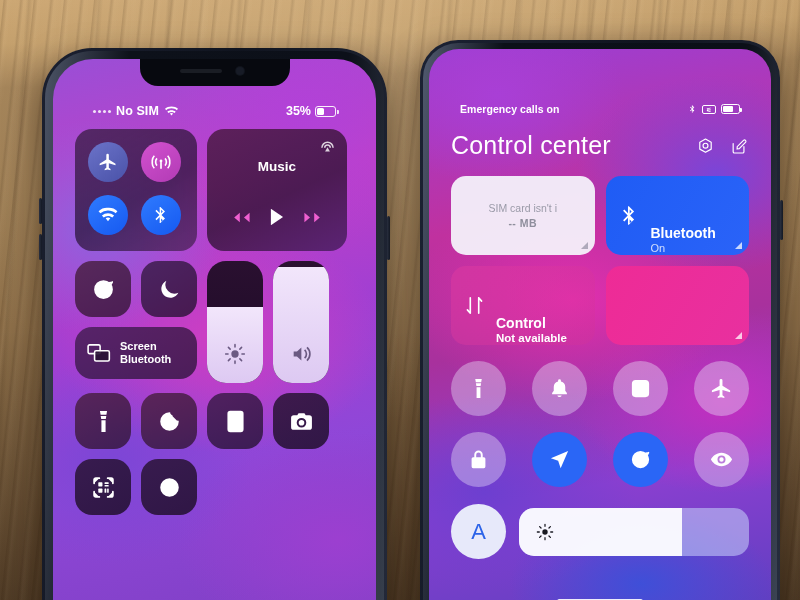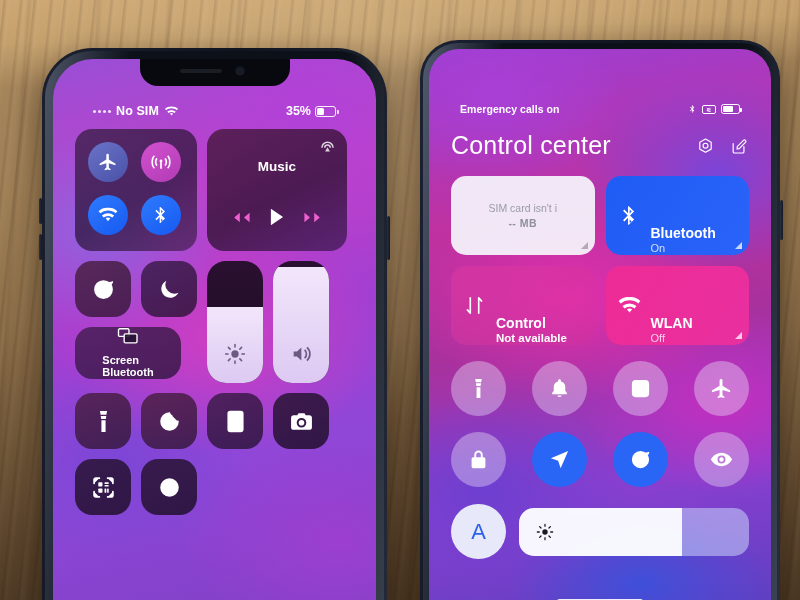--- a/index.html
+++ b/index.html
@@ -134,24 +134,23 @@
   .airplay { position:absolute; right:11px; top:10px; width:17px; height:17px; opacity:.8; }
   .airplay svg { width:17px; height:17px; fill:#fff; }
 
   .sq { width:56px; height:56px; border-radius:17px; display:flex; align-items:center; justify-content:center; }
   .sq svg { width:25px; height:25px; fill:#fff; }
   .tile-a { background:linear-gradient(150deg, rgba(74,30,64,.82), rgba(44,18,46,.76)); }
   .tile-b { background:linear-gradient(150deg, rgba(58,26,72,.82), rgba(36,16,48,.78)); }
   .tile-c { background:linear-gradient(150deg, rgba(44,20,56,.86), rgba(28,12,38,.82)); }
 
   .mirror {
-    width:106px; height:52px; display:flex; align-items:center; gap:9px; padding:0 12px;
+    width:122px; height:52px; display:flex; align-items:center; gap:9px; padding:0 12px;
     border-radius:17px;
     background:linear-gradient(150deg, rgba(66,28,80,.80), rgba(40,18,54,.76));
-    flex-direction:column;
   }
   .mirror svg { width:24px; height:24px; fill:none; stroke:#fff; stroke-width:1.7; }
   .mirror .lbl { color:#fff; font-size:11px; font-weight:700; line-height:1.15; }
 
   .slider-v { width:56px; height:122px; border-radius:19px; position:relative; overflow:hidden; background:linear-gradient(180deg,#2a1030,#1c0a26); }
   .slider-v .fill { position:absolute; left:0; right:0; bottom:0; background:linear-gradient(180deg,#f2e6fb,#ddc9f2); }
   .slider-v .ic { position:absolute; left:0; right:0; bottom:18px; display:flex; justify-content:center; }
   .slider-v .ic svg { width:22px; height:22px; fill:#6b5a82; }
 
   
@@ -498,29 +497,20 @@
             <svg viewBox="0 0 24 24" fill="none" stroke="#fff" stroke-width="1.7">
               <path d="M7.6 4v16M7.6 20l-3-3.4M16.4 20V4M16.4 4l3 3.4" stroke-linecap="round" stroke-linejoin="round"></path>
             </svg>
             <div class="tx">
               <div class="n">Control</div>
               <div class="s strong">Not available</div>
             </div>
           </div>
         </div>
         <div class="bigtile bt-pink">
-          <div class="tl">
-            <svg viewBox="0 0 24 20">
-                <path d="M12 17.4l2.8-3.4c-1.6-1.3-4-1.3-5.6 0L12 17.4zm0-6.2c2 0 3.8.7 5.2 1.9l2.1-2.5A11.3 11.3 0 0 0 12 7.9a11.3 11.3 0 0 0-7.3 2.7l2.1 2.5A8 8 0 0 1 12 11.2zm0-6.6c3.5 0 6.7 1.2 9.2 3.3l2.1-2.5A14.6 14.6 0 0 0 12 1.3 14.6 14.6 0 0 0 .7 5.4l2.1 2.5A14 14 0 0 1 12 4.6z"></path>
-              </svg>
-            <div class="tx">
-              <div class="n">WLAN</div>
-              <div class="s">Off</div>
-            </div>
-          </div>
           <div class="corner"></div>
         </div>
       </div>
 
       <div class="icon-row">
         <div class="iconbtn">
           <svg viewBox="0 0 24 24">
               <path d="M8.6 2h6.8l-.6 3.4H9.2L8.6 2zm.7 4.6h5.4l-.5 2.9H9.8l-.5-2.9zM10 10.8h4V22h-4V10.8z"></path>
             </svg>
         </div>

